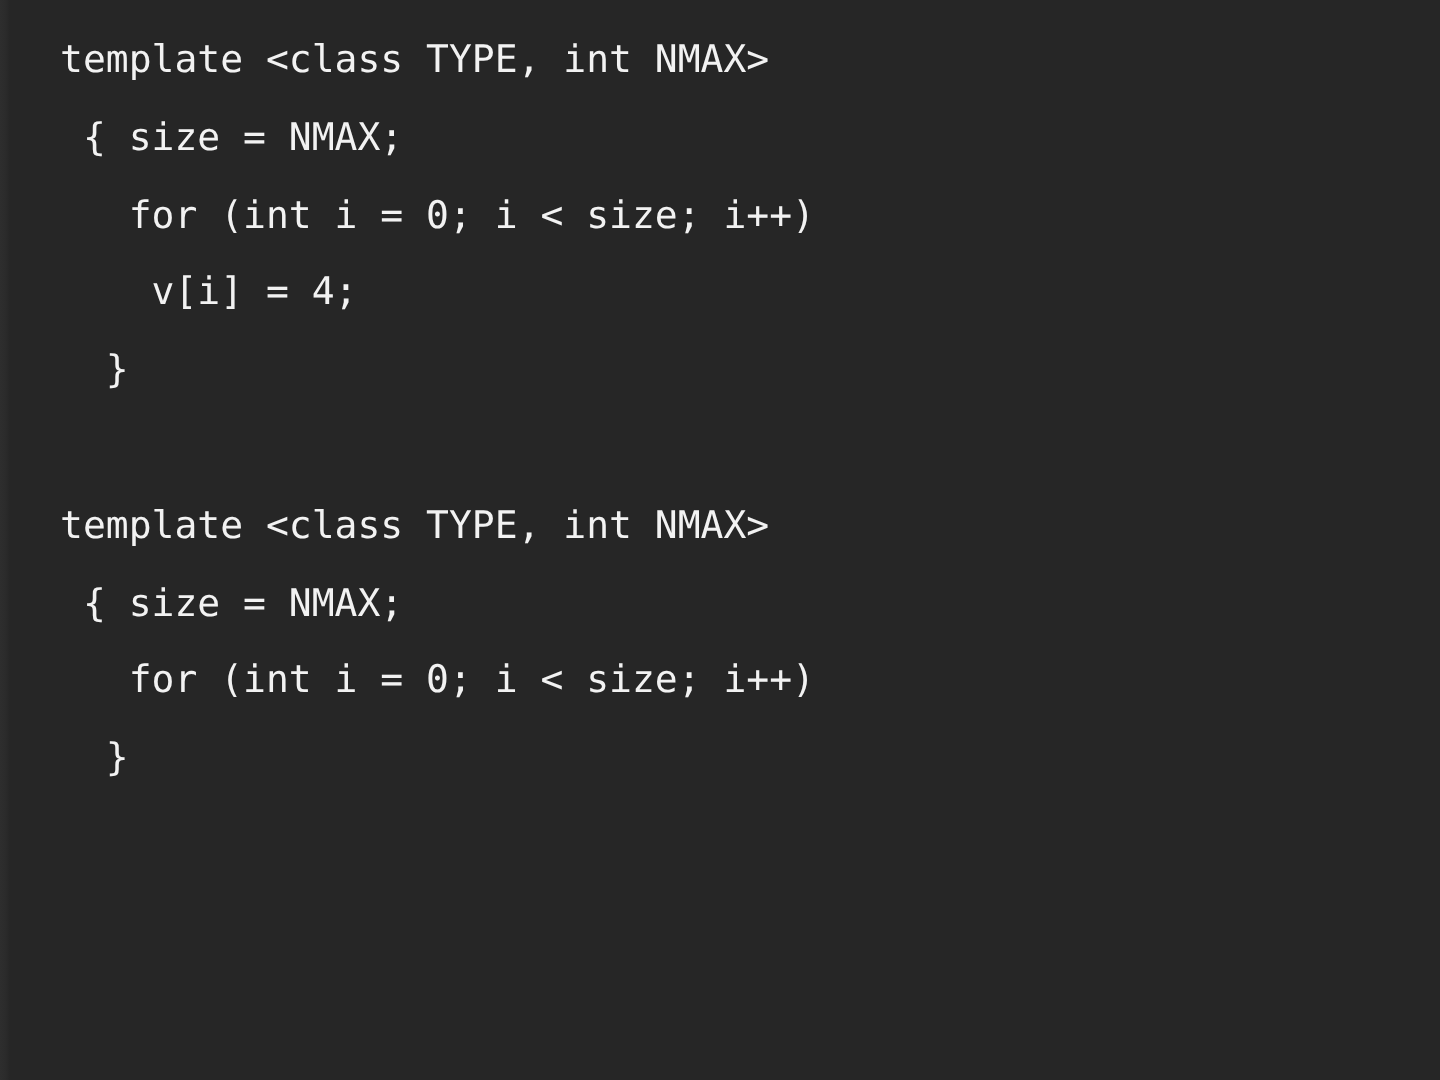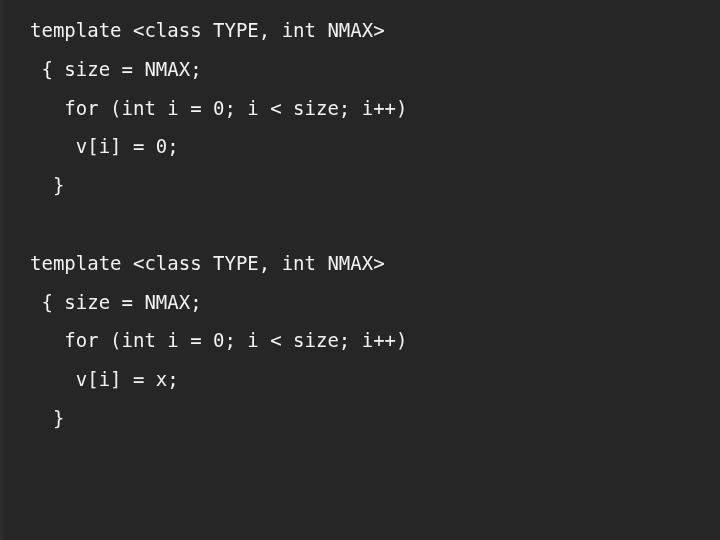--- a/index.html
+++ b/index.html
@@ -61,23 +61,22 @@
 <body>
 
 <div id="slide">
 
   <div id="left-edge-band"></div>
 
   <div id="code-block">
     <div class="code-line">template &lt;class TYPE, int NMAX&gt;</div>
     <div class="code-line"> { size = NMAX;</div>
     <div class="code-line">   for (int i = 0; i &lt; size; i++)</div>
-    <div class="code-line">    v[i] = 0;</div>
+    <div class="code-line">    v[i] = 4;</div>
     <div class="code-line">  }</div>
     <div class="code-line blank"></div>
     <div class="code-line">template &lt;class TYPE, int NMAX&gt;</div>
     <div class="code-line"> { size = NMAX;</div>
     <div class="code-line">   for (int i = 0; i &lt; size; i++)</div>
-    <div class="code-line">    v[i] = x;</div>
     <div class="code-line">  }</div>
   </div>
 
 </div>
 
 </body></html>

